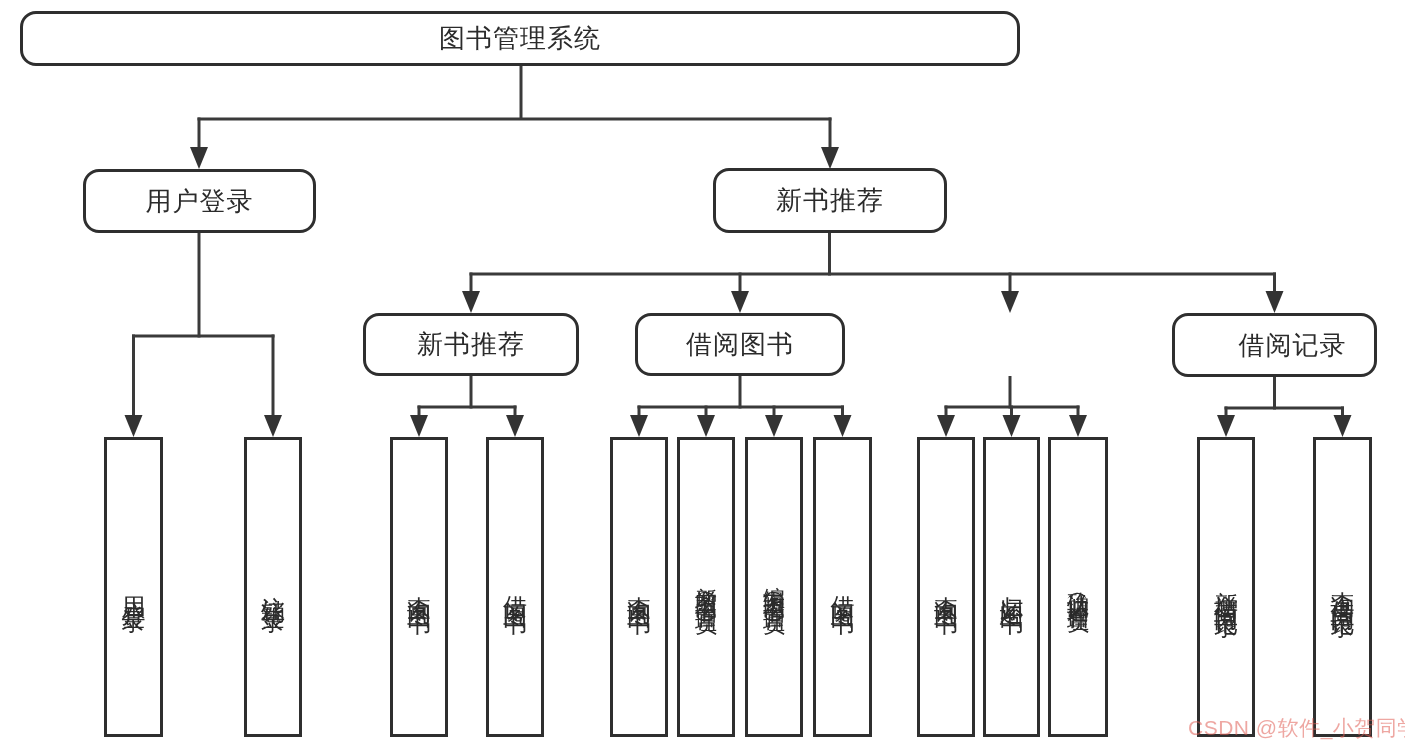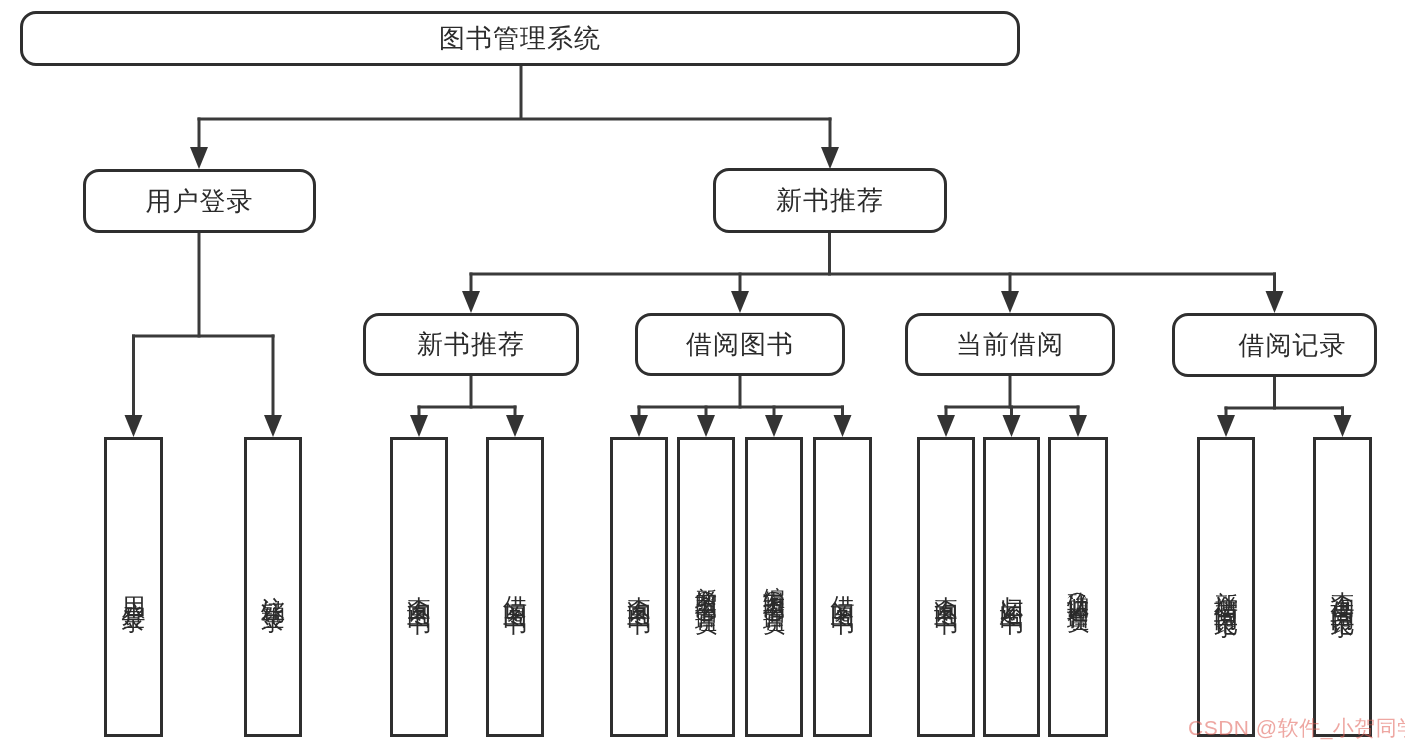--- a/index.html
+++ b/index.html
@@ -112,23 +112,20 @@
   <div class="box hbox" style="left:713px;top:168px;width:234px;height:65px;">
     <span>新书推荐</span>
   </div>
 
   <div class="box hbox" style="left:363px;top:313px;width:216px;height:63px;">
     <span>新书推荐</span>
   </div>
   <div class="box hbox" style="left:635px;top:313px;width:210px;height:63px;">
     <span>借阅图书</span>
   </div>
-  <div class="box hbox" style="left:905px;top:313px;width:210px;height:63px;">
-    <span>当前借阅</span>
-  </div>
   <div class="box hbox" style="left:1172px;top:313px;width:205px;height:64px;padding-left:36px;">
     <span>借阅记录</span>
   </div>
 
   <div class="box leaf" style="left:104px;width:59px;">
     <span>用户登录</span>
   </div>
   <div class="box leaf" style="left:244px;">
     <span>注销登录</span>
   </div>

